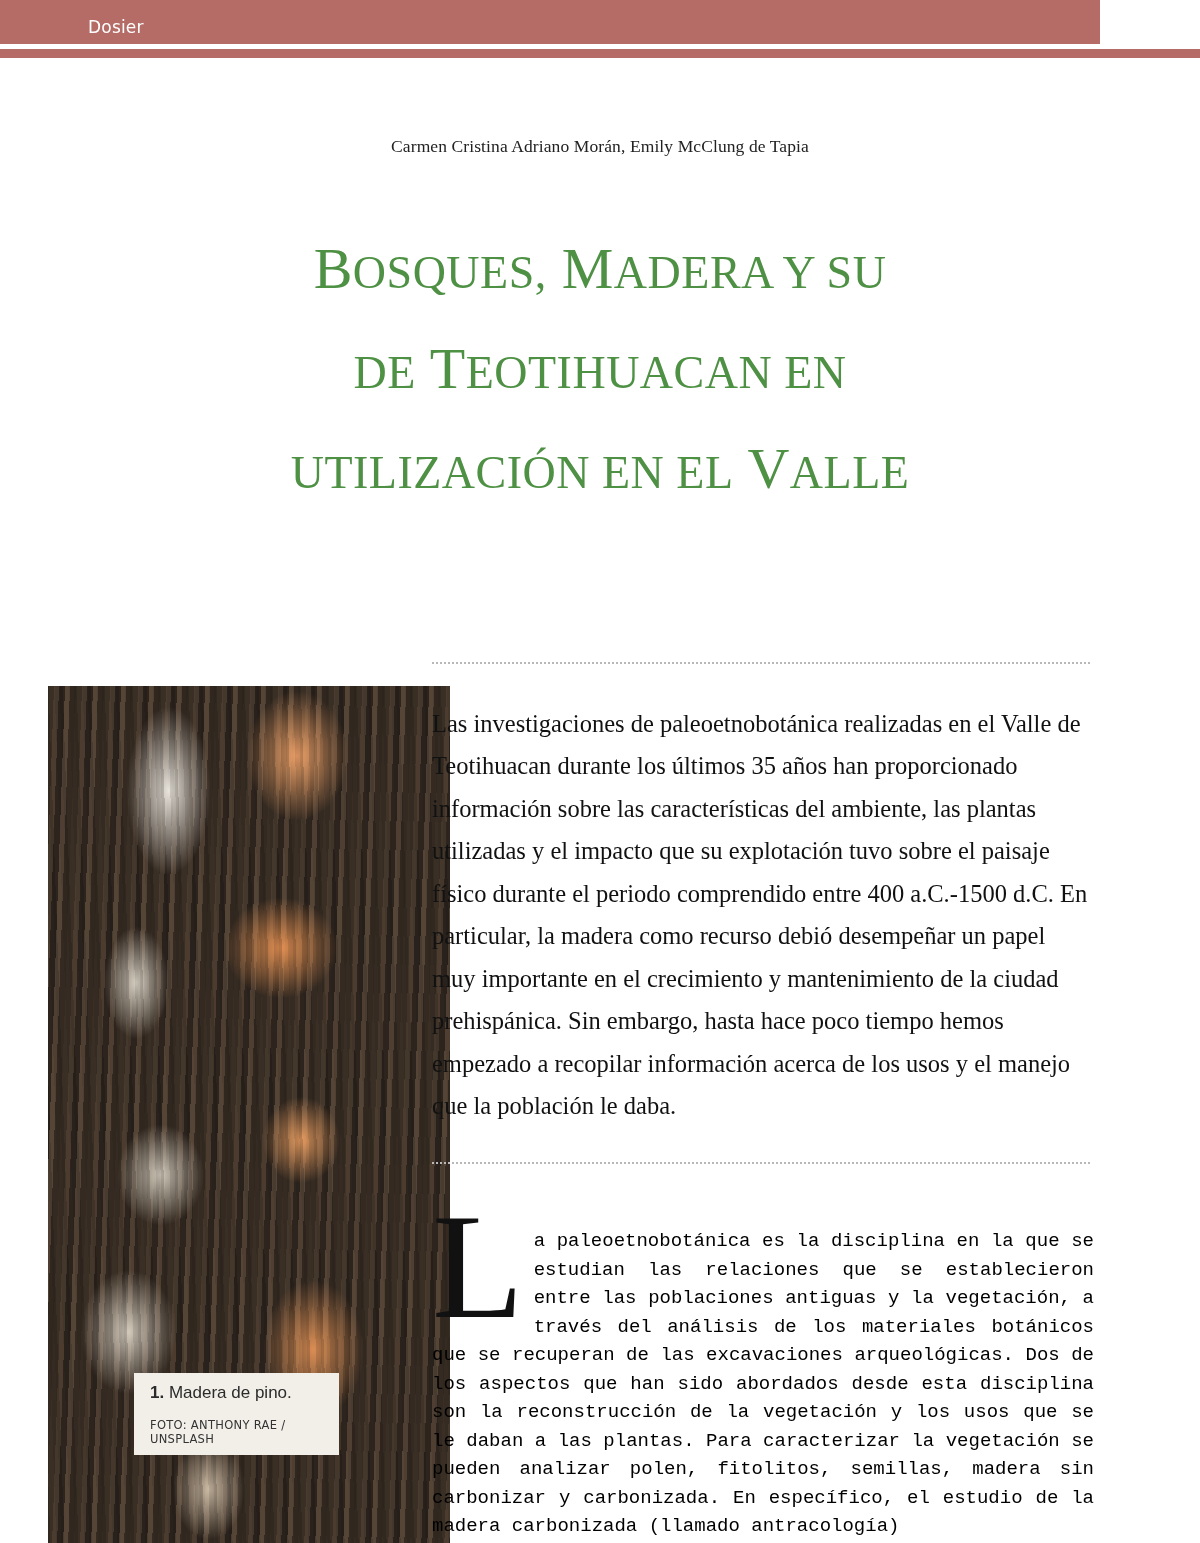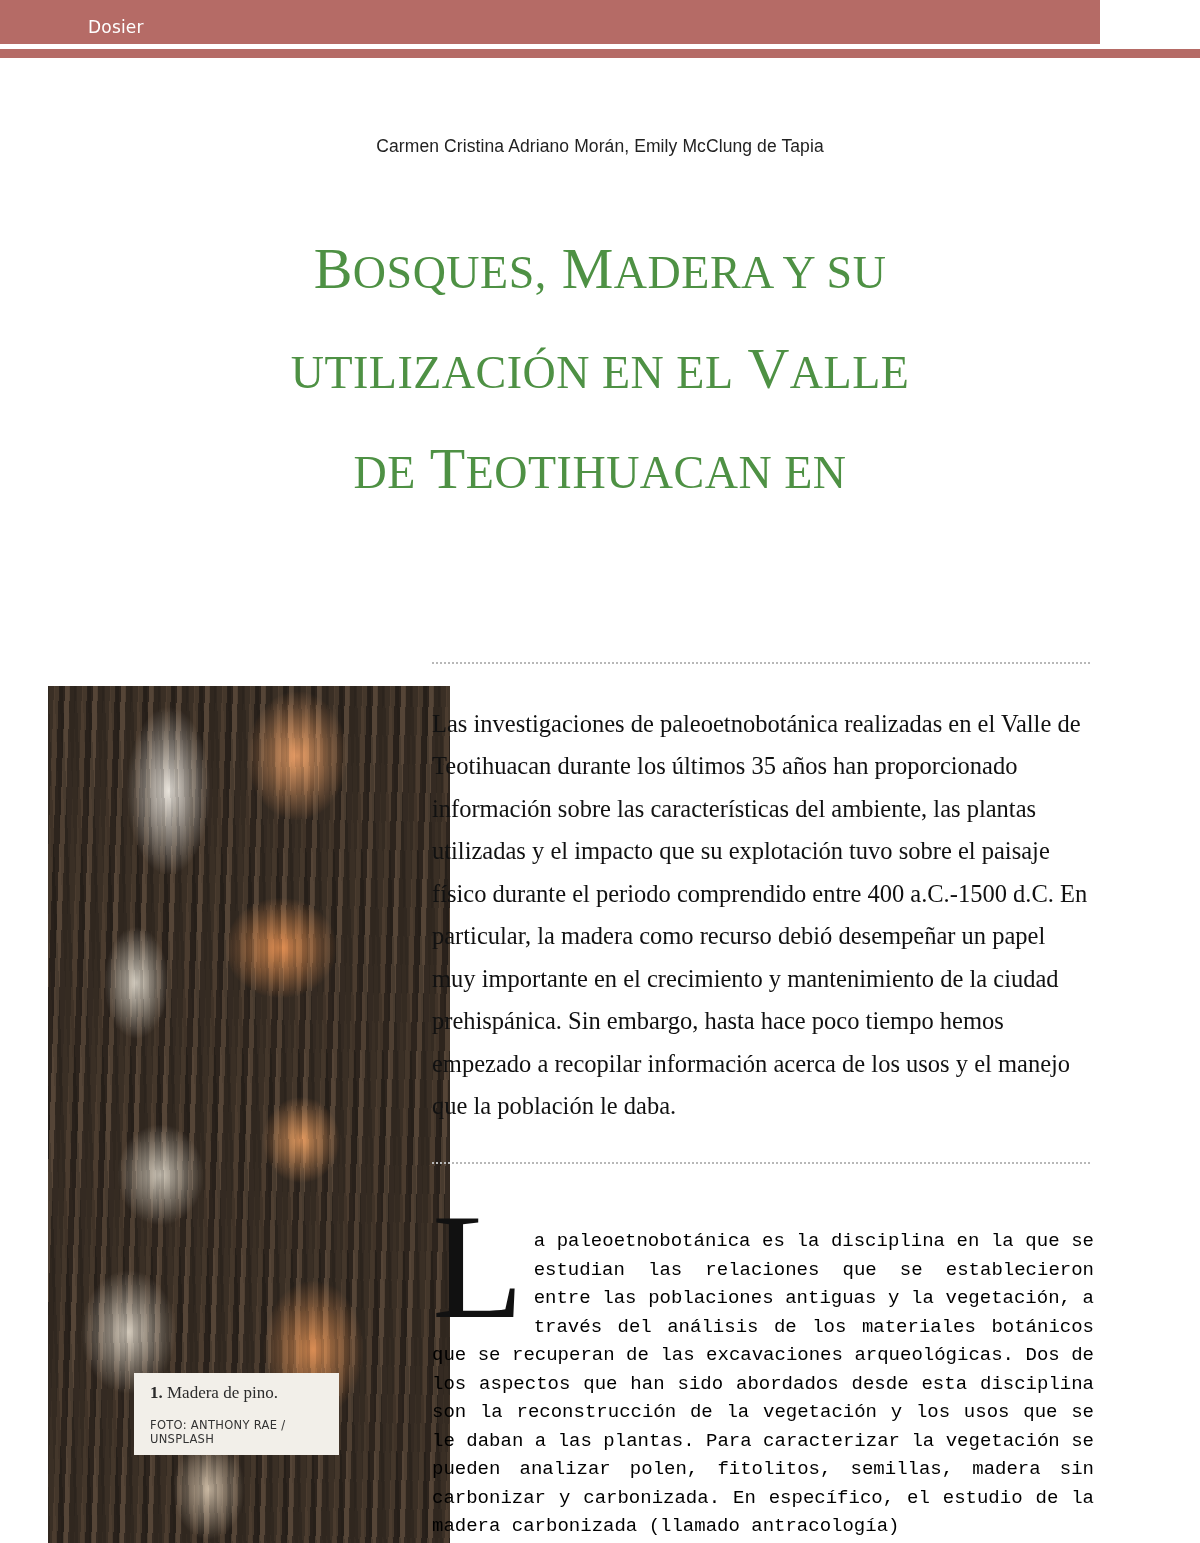--- a/index.html
+++ b/index.html
@@ -40,21 +40,21 @@
     background: #b56b66;
   }
 
   
   .byline {
     position: absolute;
     top: 136px;
     left: 0;
     width: 1200px;
     text-align: center;
-    font-family: Liberation Sans, sans-serif;
+    font-family: Liberation Serif, serif;
     font-size: 17.5px;
     color: #222222;
     letter-spacing: 0.1px;
   }
   .title {
     position: absolute;
     top: 182px;
     left: 110px;
     width: 980px;
     text-align: center;
@@ -119,21 +119,21 @@
   .photo-caption {
     position: absolute;
     left: 86px;
     bottom: 104px;
     background: #f2efe9;
     padding: 10px 14px 9px 16px;
     width: 175px;
     box-sizing: content-box;
   }
   .photo-caption .cap-main {
-    font-family: Liberation Serif, serif;
+    font-family: Liberation Sans, sans-serif;
     font-size: 17px;
     color: #2b2b2b;
     line-height: 1.2;
   }
   .photo-caption .cap-num {
     font-weight: bold;
   }
   .photo-caption .cap-credit {
     margin-top: 15px;
     font-family: "DejaVu Sans", sans-serif;
@@ -196,24 +196,24 @@
 </div>
 <div class="header-rule"></div>
 
 <div class="byline">Carmen Cristina Adriano Morán, Emily McClung de Tapia</div>
 
 <h1 class="title">
   <span class="ln">
     <span class="sc">B</span><span class="sm">OSQUES</span><span class="sm">,</span> <span class="sc">M</span><span class="sm">ADERA Y SU</span>
   </span>
   <span class="ln">
-    <span class="sm">UTILIZACIÓN EN EL</span> <span class="sc">V</span><span class="sm">ALLE</span>
+    <span class="sm">DE</span> <span class="sc">T</span><span class="sm">EOTIHUACAN EN</span>
   </span>
   <span class="ln">
-    <span class="sm">DE</span> <span class="sc">T</span><span class="sm">EOTIHUACAN EN</span>
+    <span class="sm">UTILIZACIÓN EN EL</span> <span class="sc">V</span><span class="sm">ALLE</span>
   </span>
 </h1>
 
 <figure class="photo">
   <div class="bark"></div>
   <div class="bark-streaks"></div>
   <figcaption class="photo-caption">
     <div class="cap-main">
       <span class="cap-num">1.</span>
       <span>Madera de pino.</span>

